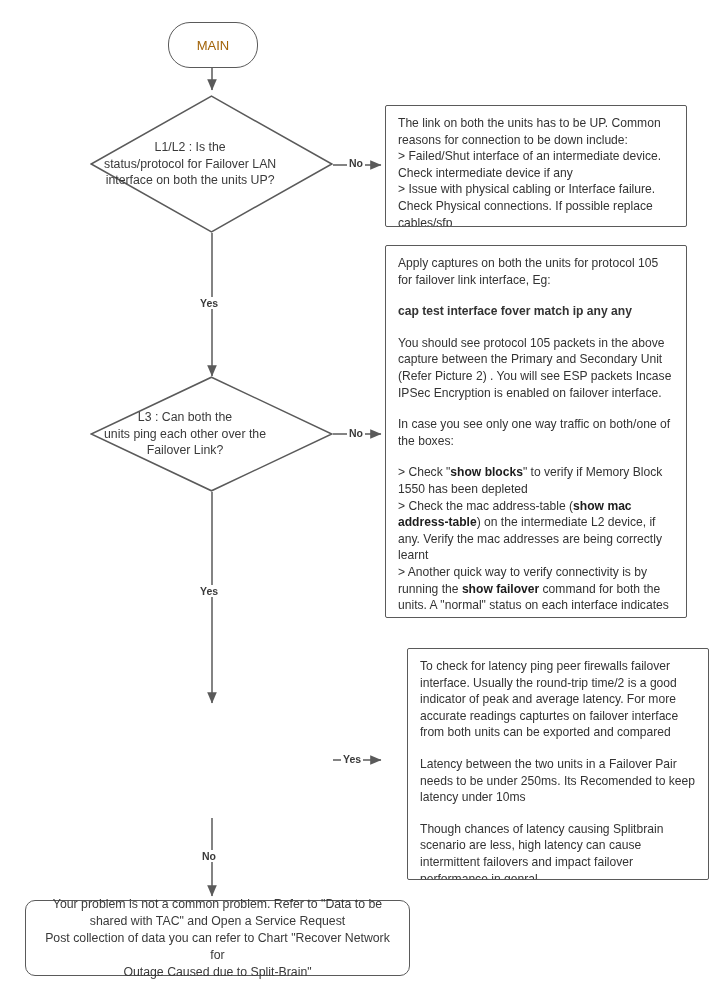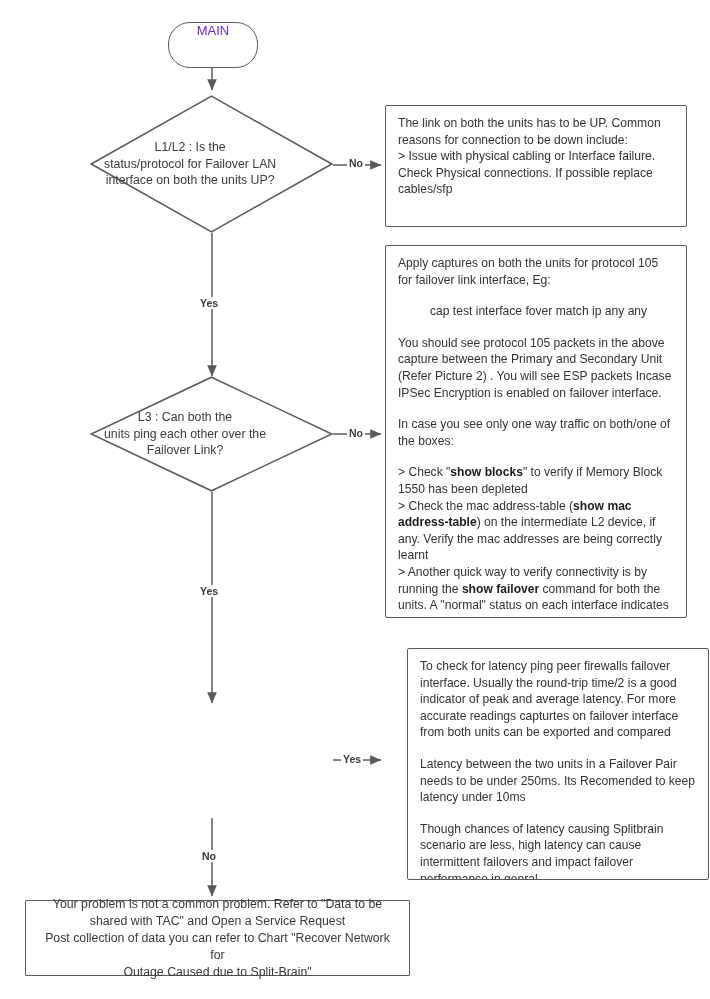--- a/index.html
+++ b/index.html
@@ -29,28 +29,29 @@
   .node {
     position: absolute;
     box-sizing: border-box;
   }
   
   .terminal {
     border: 1.6px solid #5a5a5a;
     border-radius: 22px;
     background: #ffffff;
     display: flex;
+    align-items: center;
     justify-content: center;
     text-align: center;
     font-size: 13px;
-    color: #6d28d9;
+    color: #a16207;
   }
   .terminal-wide {
     border: 1.6px solid #5a5a5a;
-    border-radius: 1px;
+    border-radius: 10px;
     background: #ffffff;
     display: flex;
     align-items: center;
     justify-content: center;
     text-align: center;
     font-size: 12.3px;
     line-height: 17px;
     color: #3a3a3a;
     padding: 4px 12px;
   }
@@ -204,26 +205,27 @@
     <div>
       <div>Your problem is not a common problem. Refer to "Data to be</div>
       <div>shared with TAC" and Open a Service Request</div>
       <div>Post collection of data you can refer to Chart "Recover Network for</div>
       <div>Outage Caused due to Split-Brain"</div>
     </div>
   </div>
 
   <div class="note" style="left:385px; top:105px; width:302px; height:122px;">
     <p>The link on both the units has to be UP. Common reasons for connection to be down include:</p>
+    <p>&gt; Failed/Shut interface of an intermediate device. Check intermediate device if any</p>
     <p>&gt; Issue with physical cabling or Interface failure. Check Physical connections. If possible replace cables/sfp</p>
   </div>
 
   <div class="note" style="left:385px; top:245px; width:302px; height:373px;">
     <p>Apply captures on both the units for protocol 105 for failover link interface, Eg:</p>
-    <p class="gap" style="font-weight:normal;margin-left:32px;">cap test interface fover match ip any any</p>
+    <p class="gap" style="font-weight:bold;">cap test interface fover match ip any any</p>
     <p class="gap">You should see protocol 105 packets in the above capture between the Primary and Secondary Unit (Refer Picture 2) . You will see ESP packets Incase IPSec Encryption is enabled on failover interface.</p>
     <p class="gap">In case you see only one way traffic on both/one of the boxes:</p>
     <p class="gap"><span>&gt; Check "</span><b>show blocks</b><span>" to verify if Memory Block 1550 has been depleted</span></p>
     <p><span>&gt; Check the mac address-table (</span><b>show mac address-table</b><span>) on the intermediate L2 device, if any. Verify the mac addresses are being correctly learnt</span></p>
     <p><span>&gt; Another quick way to verify connectivity is by running the </span><b>show failover</b><span> command for both the units. A "normal" status on each interface indicates that the keepalive packets are correctly received</span></p>
   </div>
 
   <div class="note" style="left:407px; top:648px; width:302px; height:232px;">
     <p>To check for latency ping peer firewalls failover interface. Usually the round-trip time/2 is a good indicator of peak and average latency. For more accurate readings capturtes on failover interface from both units can be exported and compared</p>
     <p class="gap">Latency between the two units in a Failover Pair needs to be under 250ms. Its Recomended to keep latency under 10ms</p>

